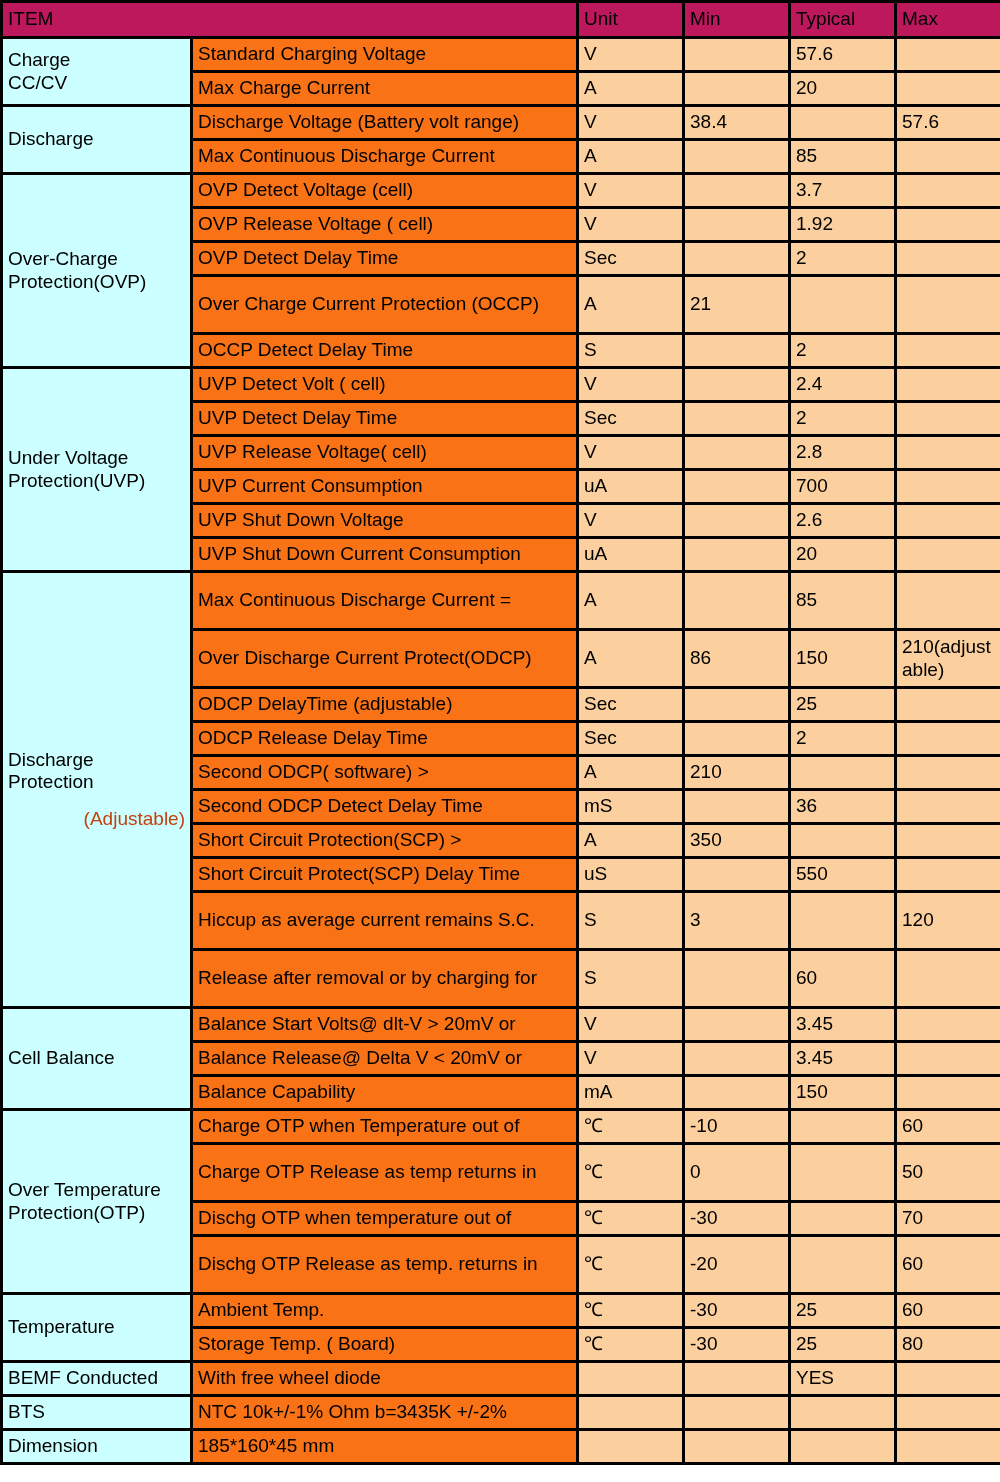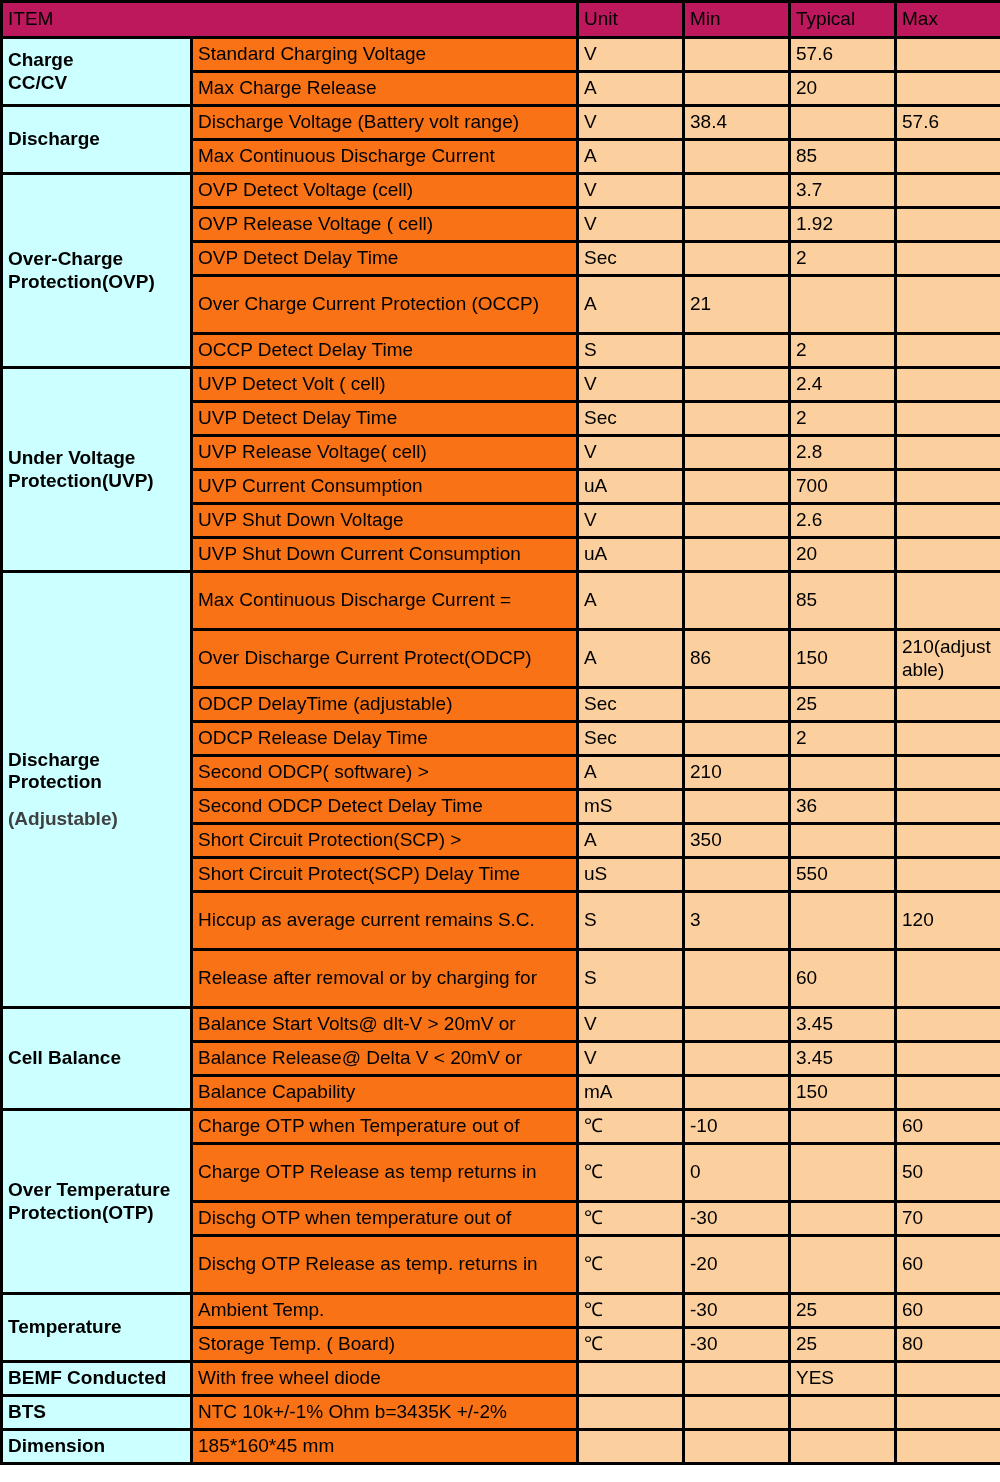--- a/index.html
+++ b/index.html
@@ -48,21 +48,21 @@
   }
 
   
   td.cat  { background: #ccffff; }
   td.item { background: #f97316; }
   td.val  { background: #fbcf9e; }
 
   td.red, td.red * { color: #ff0000; }
 
   .cat-lines { display: block; }
-  .cat-lines span { display: block; font-weight: bold; }
+  .cat-lines span { display: block; }
   .cat-spacer { display:block; height: 14px; }
 
   
   tr.h-std td   { height: 34px; }
   tr.h-tall td  { height: 58px; }
 
   td.cat.top { vertical-align: top; padding-top: 6px; }
   td.wrapv { white-space: normal; word-break: break-word; margin-top: 44px; }
 </style>
 </head>
@@ -94,21 +94,21 @@
             <span>CC/CV</span>
           </span>
         </td>
         <td class="item">Standard Charging Voltage</td>
         <td class="val">V</td>
         <td class="val"></td>
         <td class="val">57.6</td>
         <td class="val"></td>
       </tr>
       <tr class="h-std">
-        <td class="item">Max Charge Release</td>
+        <td class="item">Max Charge Current</td>
         <td class="val">A</td>
         <td class="val"></td>
         <td class="val">20</td>
         <td class="val"></td>
       </tr>
       <tr class="h-std">
         <td class="cat" rowspan="2">
           <span class="cat-lines">
             <span>Discharge</span>
           </span>
@@ -214,21 +214,21 @@
         <td class="val"></td>
         <td class="val">20</td>
         <td class="val"></td>
       </tr>
       <tr class="h-tall">
         <td class="cat top" rowspan="10">
           <span class="cat-lines">
             <span>Discharge</span>
             <span>Protection</span>
             <span class="cat-spacer"></span>
-            <span style="color: #404040;">(Adjustable)</span>
+            <span style="color: #c2410c; text-align: right;">(Adjustable)</span>
           </span>
         </td>
         <td class="item">Max Continuous Discharge Current  =</td>
         <td class="val">A</td>
         <td class="val"></td>
         <td class="val">85</td>
         <td class="val"></td>
       </tr>
       <tr class="h-tall">
         <td class="item">Over Discharge Current Protect(ODCP)</td>

